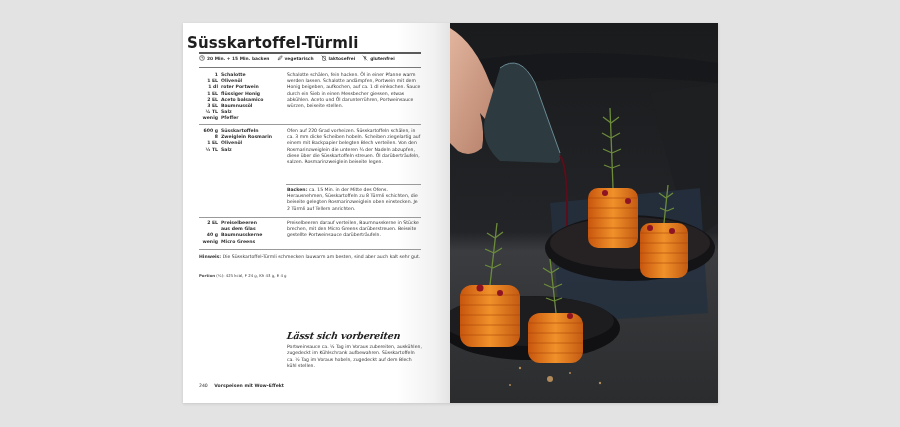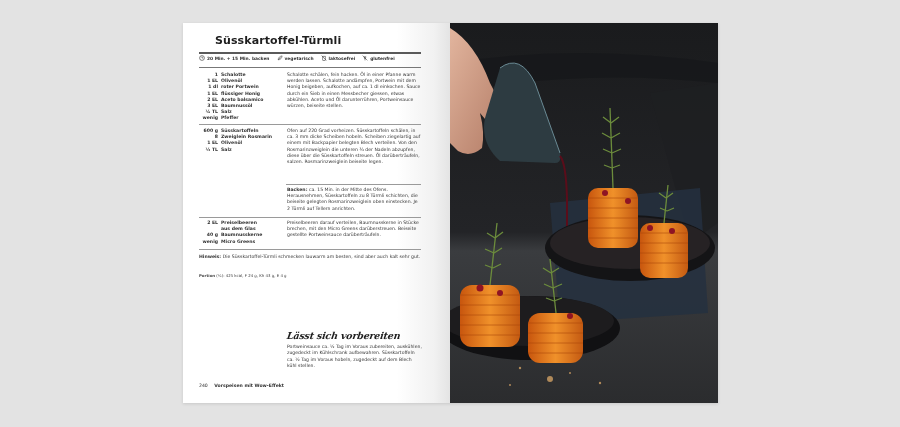--- a/index.html
+++ b/index.html
@@ -7,21 +7,21 @@
     body { background: #e3e3e3; font-family: "DejaVu Sans", sans-serif; position: relative; }
 
     .spread { position: absolute; left: 183px; top: 23px; width: 535px; height: 380px; box-shadow: 0 1px 3px rgba(0,0,0,0.12); }
 
     .left-page { position: absolute; left: 0; top: 0; width: 267px; height: 380px;
       background: linear-gradient(to right, #ffffff 0%, #ffffff 80%, #f1f1f1 94%, #e4e4e4 100%);
       color: #2a2a2a; }
     .right-page { position: absolute; left: 267px; top: 0; width: 268px; height: 380px; overflow: hidden;
       background: #1d1e20; }
 
-    .title { position: absolute; left: 32px; top: 11px; font-family: "DejaVu Sans", sans-serif; font-weight: bold; font-size: 11px; color: #1e1e1e; letter-spacing: 0.1px; }
+    .title { position: absolute; left: 4px; top: 11px; font-family: "DejaVu Sans", sans-serif; font-weight: bold; font-size: 15px; color: #1e1e1e; letter-spacing: 0.1px; }
     .rule { position: absolute; left: 16px; width: 222px; height: 1px; background: #777; }
     .rule.thick { height: 1.5px; background: #5a5a5a; }
 
     .meta { position: absolute; left: 16px; top: 32px; display: flex; align-items: center; gap: 7px; font-size: 4.4px; font-weight: bold; color: #333; white-space: nowrap; }
     .meta .item { display: flex; align-items: center; gap: 2px; }
     .meta svg { width: 6px; height: 6px; }
 
     .block { position: absolute; left: 16px; width: 222px; display: flex; font-size: 4.6px; line-height: 6.2px; }
     .ing { width: 87px; display: flex; flex-direction: column; }
     .ing-row { display: flex; }

